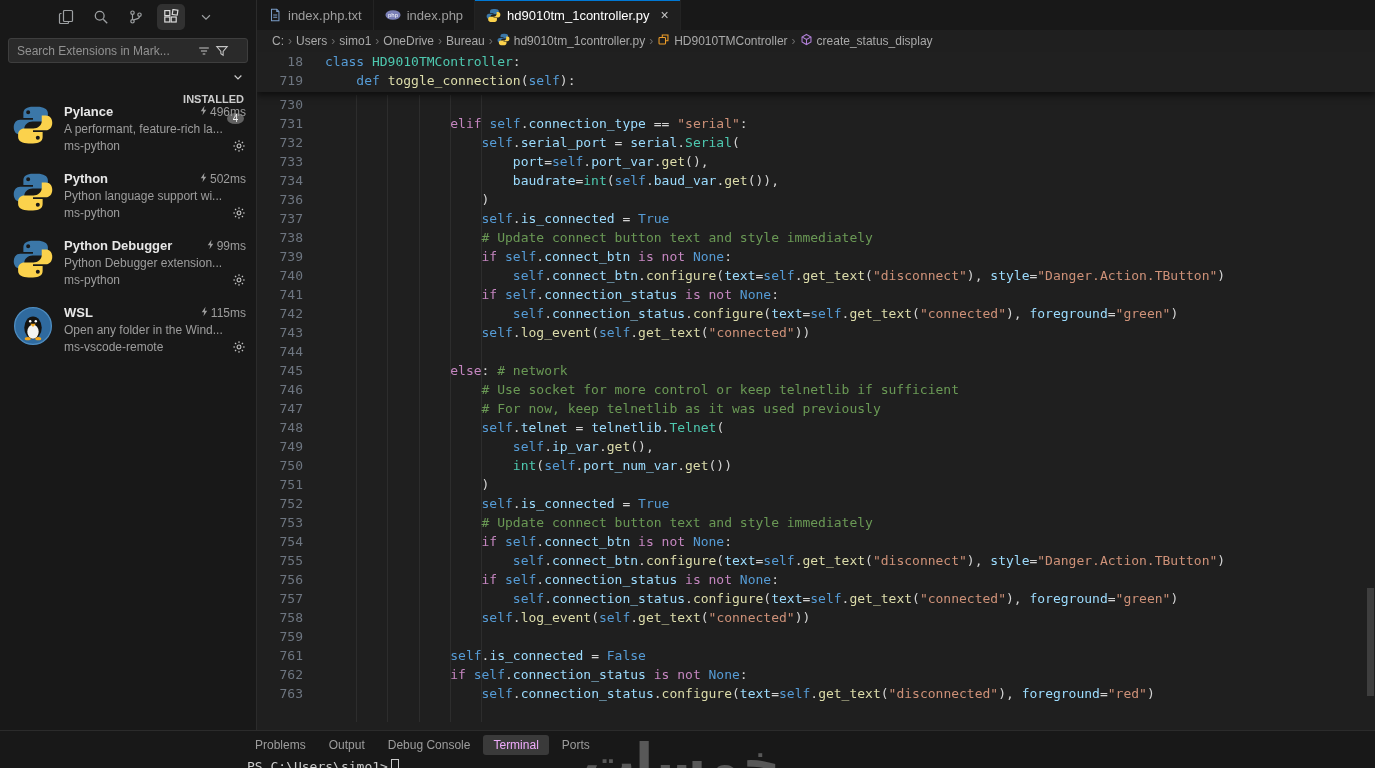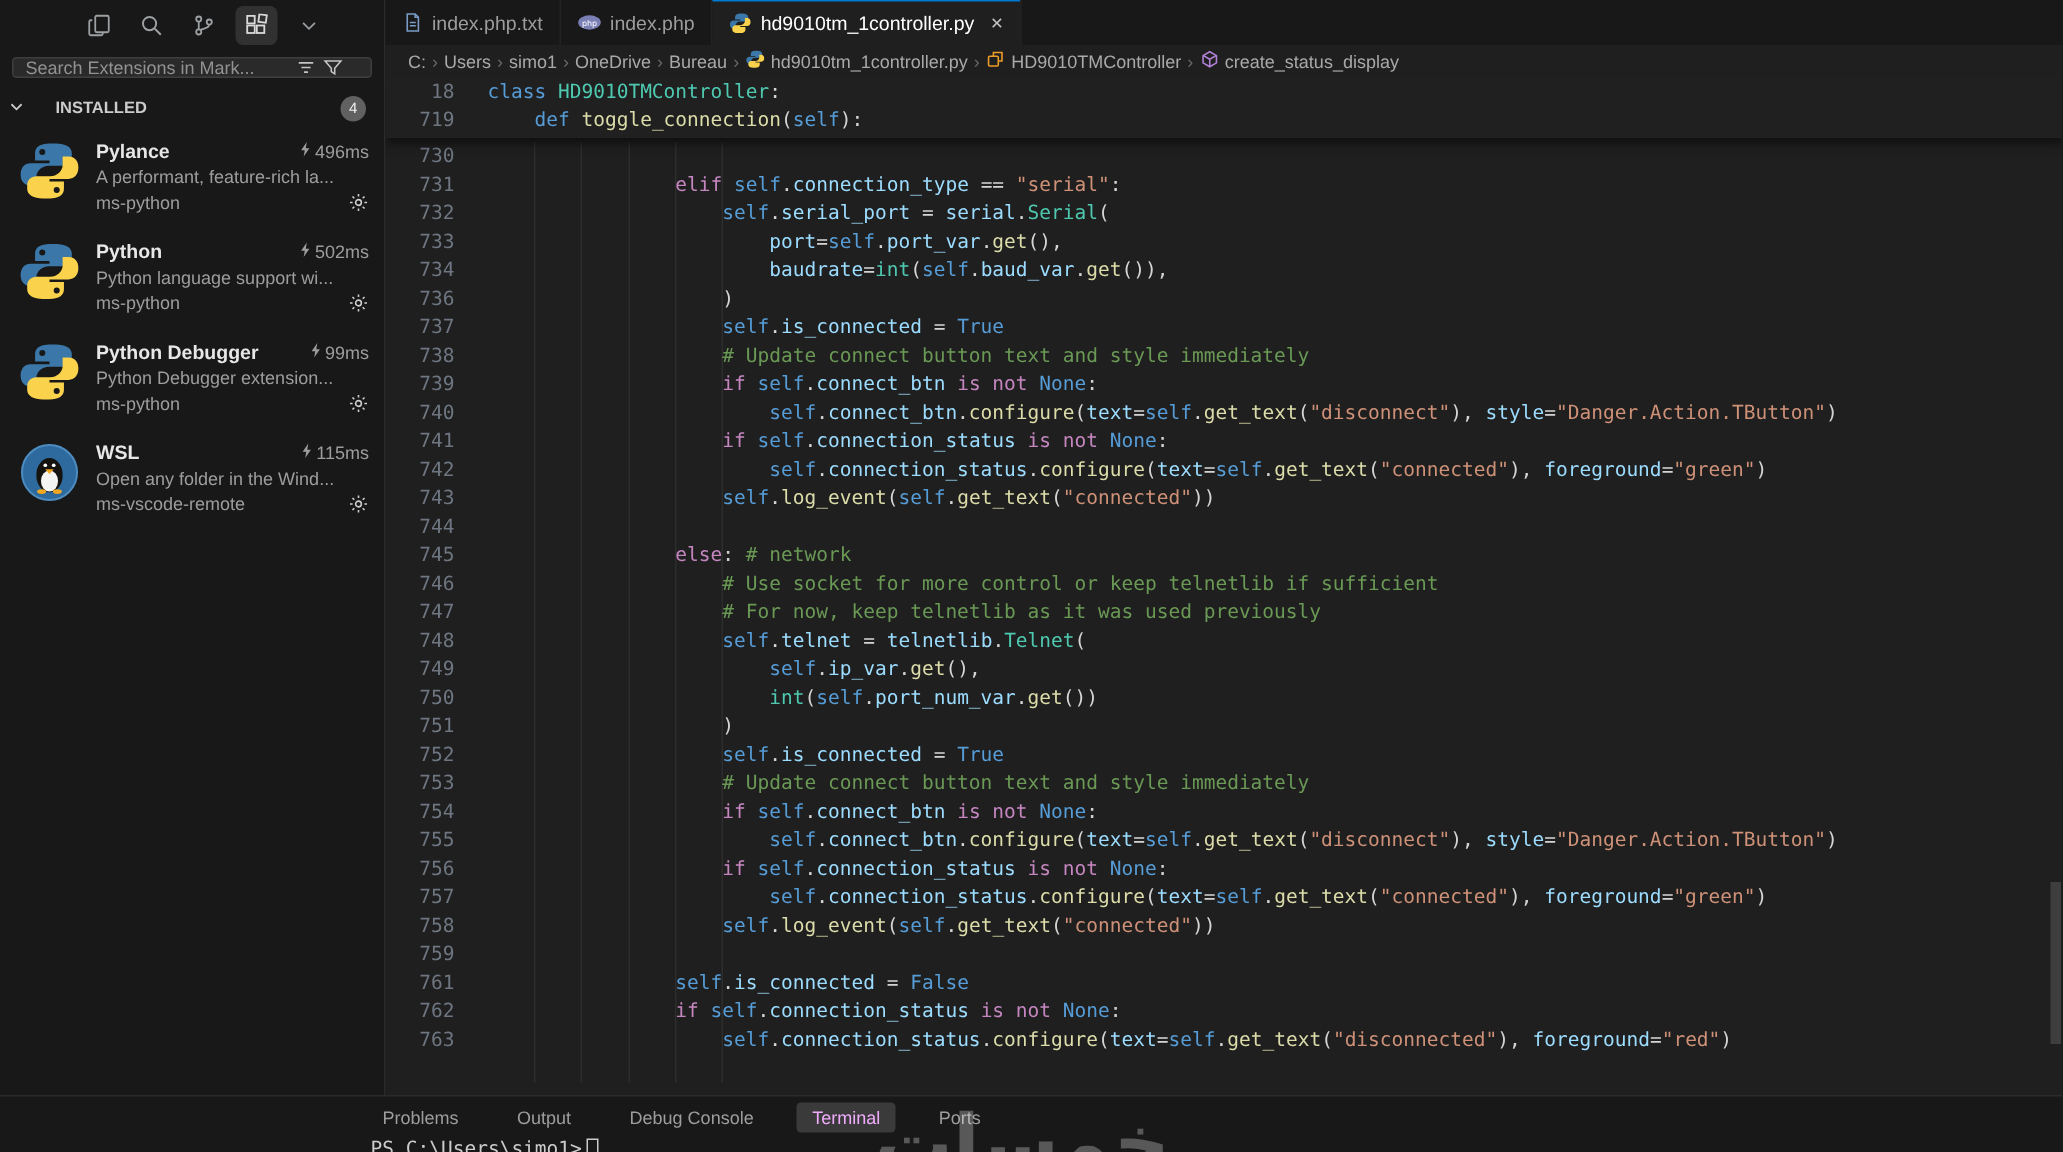--- a/index.html
+++ b/index.html
@@ -6,26 +6,26 @@
   html,body { width:1375px; height:768px; overflow:hidden; }
   body { background:#1f1f1f; font-family:"Liberation Sans", sans-serif; position:relative; }
 
   
   .sidebar { position:absolute; left:0; top:0; width:257px; height:730px; background:#181818; border-right:1px solid #2b2b2b; }
   .activity-row { height:34px; display:flex; align-items:center; gap:7px; padding-left:52px; }
   .act-btn { width:28px; height:26px; display:flex; align-items:center; justify-content:center; color:#9da0a2; border-radius:5px; }
   .act-btn.active { background:#313131; color:#dadada; }
   .act-btn svg { display:block; }
 
-  .search-box { margin:4px 8px 8px 8px; height:14px; background:#2a2a2a; border:1px solid #3e3e3e; border-radius:3px; display:flex; align-items:center; padding:0 18px 0 8px; gap:4px; }
+  .search-box { margin:4px 8px 8px 8px; height:25px; background:#2a2a2a; border:1px solid #3e3e3e; border-radius:3px; display:flex; align-items:center; padding:0 18px 0 8px; gap:4px; }
   .search-box input { flex:1; min-width:0; background:transparent; border:0; outline:0; color:#c3c3c3; font-size:12px; font-family:"Liberation Sans",sans-serif; }
   .search-box input::placeholder { color:#929292; }
   .sb-icon { color:#c5c5c5; display:flex; align-items:center; }
 
-  .installed-header { display:flex; align-items:center; gap:20px; height:24px; padding:0 12px 0 5px; color:#cccccc; font-size:11px; font-weight:bold; }
+  .installed-header { display:flex; align-items:flex-end; gap:8px; height:24px; padding:0 12px 0 5px; color:#cccccc; font-size:11px; font-weight:bold;flex-direction:column; }
   .badge { margin-left:auto; min-width:17px; height:17px; padding:0 4px; border-radius:50%; background:#616161; color:#f2f2f2; font-size:10px; font-weight:normal; display:flex; align-items:center; justify-content:center; }
 
   .ext-item { display:flex; gap:10px; padding:9px 10px 9px 12px; }
   .ext-icon { width:42px; height:42px; flex:none; }
   .ext-icon svg { width:42px; height:42px; }
   .ext-main { flex:1; min-width:0; display:flex; flex-direction:column; gap:3px; }
   .ext-top { display:flex; align-items:baseline; }
   .ext-name { font-size:13px; font-weight:bold; color:#e7e7e7; }
   .ext-time { margin-left:auto; font-size:12px; color:#9d9d9d; display:flex; align-items:center; gap:2px; }
   .ext-desc { font-size:12px; color:#9d9d9d; white-space:nowrap; overflow:hidden; }
@@ -65,21 +65,21 @@
   .t-cls { color:#4EC9B0; }
   .t-str { color:#CE9178; }
   .t-num { color:#B5CEA8; }
   .t-cmt { color:#6A9955; }
   .t-op  { color:#D4D4D4; }
   .t-txt { color:#CCCCCC; }
   .t-ws  { color:#CCCCCC; }
 
   
   .panel { position:absolute; left:0; right:0; bottom:0; height:38px; background:#181818; border-top:1px solid #2b2b2b; overflow:hidden; }
-  .panel-tabs { display:flex; align-items:center; gap:19px; padding:4px 0 2px 245px; }
+  .panel-tabs { display:flex; align-items:center; gap:3px; padding:4px 0 2px 245px; }
   .panel-tab { padding:3px 10px; font-size:12px; color:#9d9d9d; border-radius:3px; }
   .panel-tab.active { background:#3a3a3a; color:#f0abfc; }
   .prompt { padding-left:247px; font-family:"DejaVu Sans Mono","Liberation Mono",monospace; font-size:13px; color:#cccccc; height:18px; display:flex; align-items:center; }
   .cursor { display:inline-block; width:8px; height:14px; border:1px solid #cccccc; margin-left:3px; }
 
   .watermark { position:absolute; left:583px; top:733px; z-index:60; font-family:"DejaVu Sans",sans-serif; font-size:52px; font-weight:bold; color:rgba(255,255,255,0.28); direction:rtl; pointer-events:none; }
 </style>
 </head>
 <body>
 

